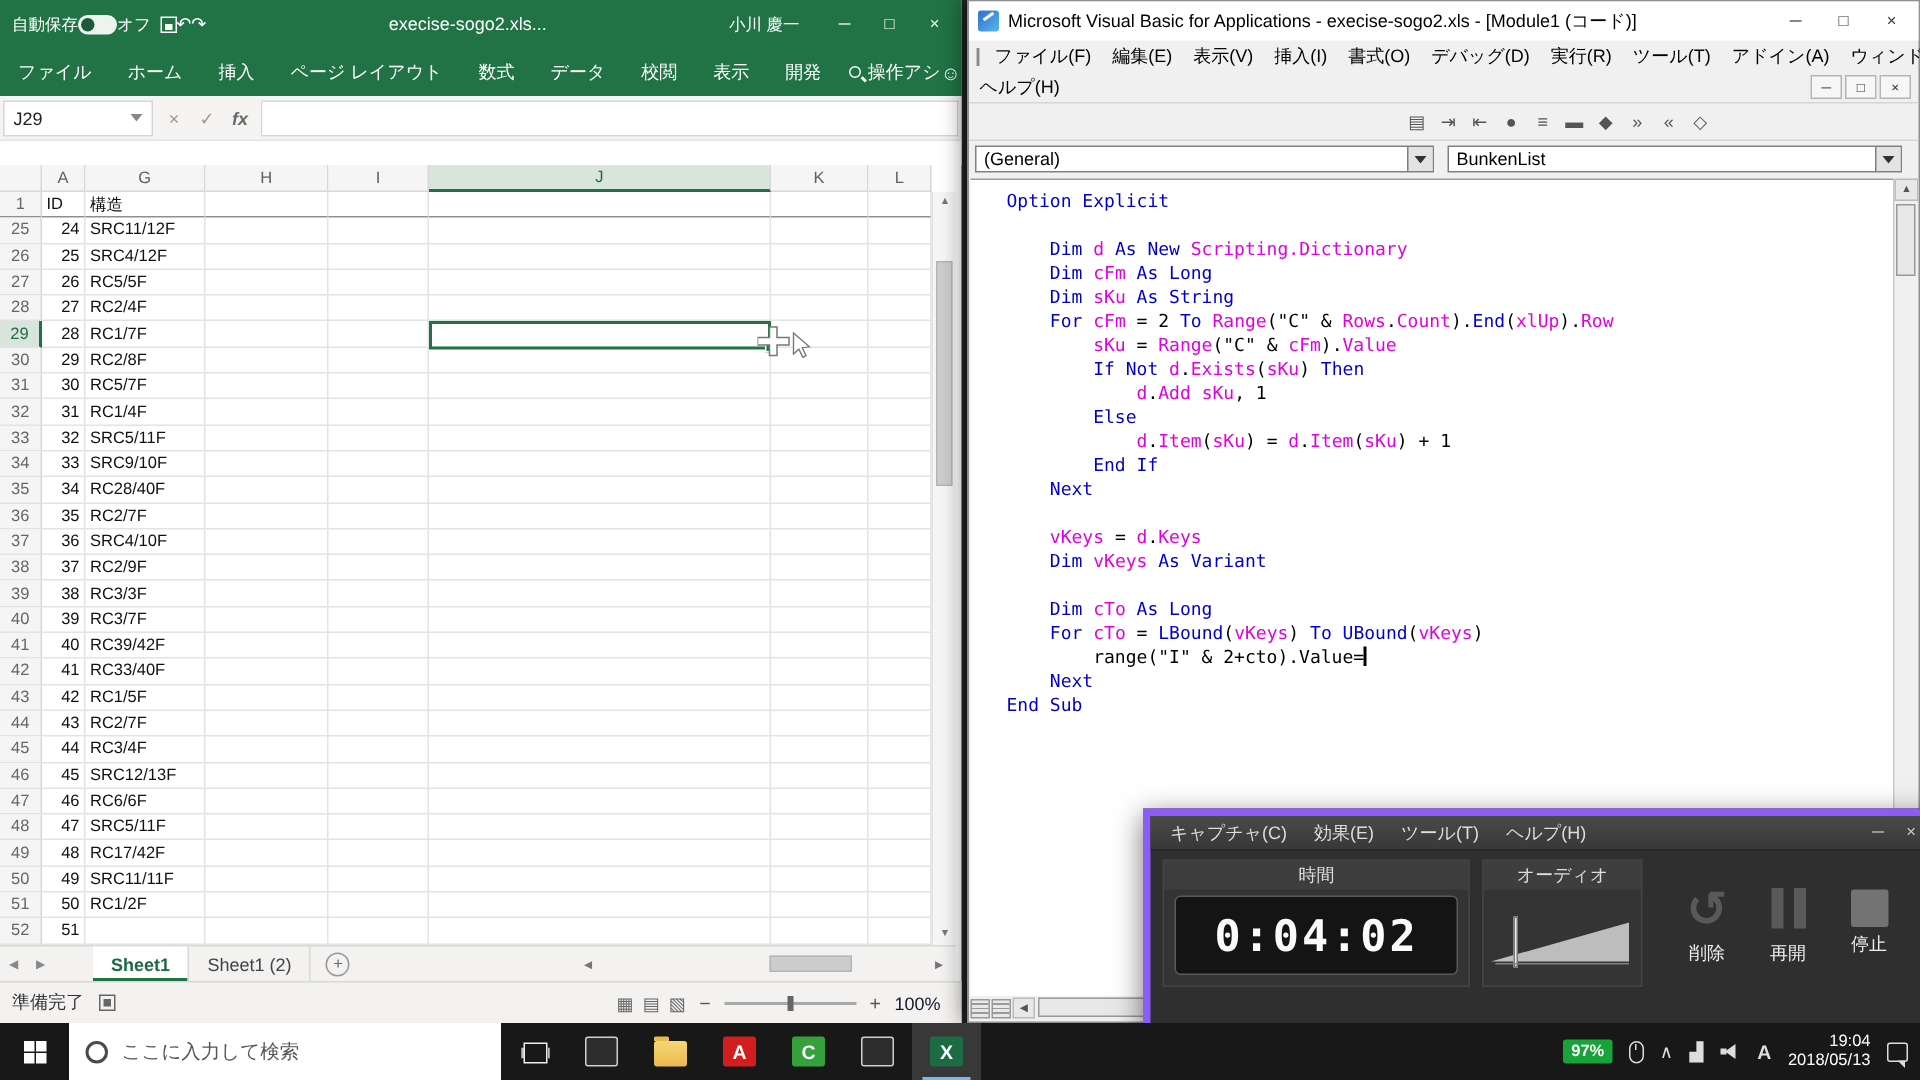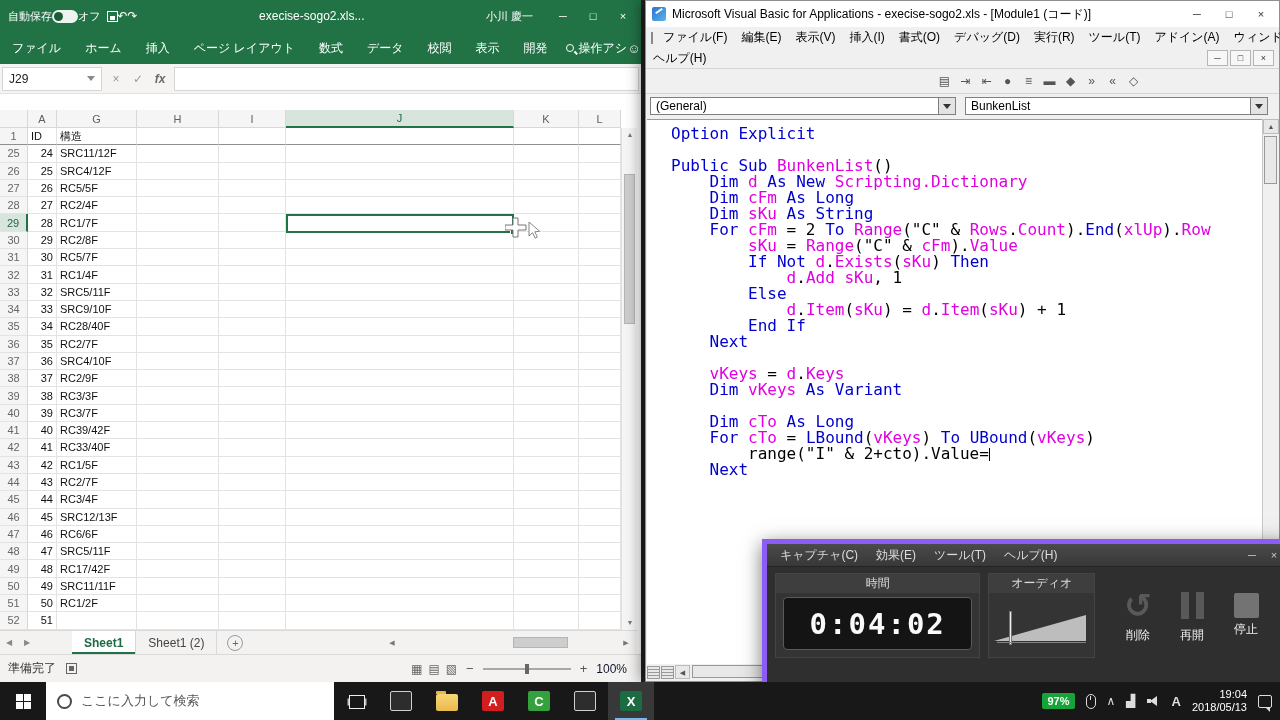--- a/index.html
+++ b/index.html
@@ -62,21 +62,21 @@
   .fill-handle{position:absolute;right:-4px;bottom:-4px;width:6px;height:6px;background:#217346;border:1px solid #fff;}
 
   .xl-vscroll{position:absolute;left:621px;top:128px;width:16px;height:502px;background:#f5f5f5;border-left:1px solid #e0e0e0;}
   .xl-vscroll .sarr{position:absolute;top:0;left:0;width:16px;height:14px;text-align:center;font-size:7px;color:#777;line-height:14px;}
   .xl-vscroll .sarr.down{top:auto;bottom:0;}
   .xl-vscroll .vthumb{position:absolute;left:2px;top:46px;width:11px;height:150px;background:#cdcdcd;border:1px solid #b5b5b5;}
 
   .xl-sheetrow{position:absolute;top:630px;left:0;width:637px;height:24px;background:#f3f2f1;border-top:1px solid #d8d8d8;
                display:flex;align-items:stretch;font-size:12px;}
   .sheet-nav{width:18px;display:flex;align-items:center;justify-content:center;color:#888;font-size:8px;}
-  .sheettabs{display:flex;margin-left:36px;}
+  .sheettabs{display:flex;margin-left:26px;}
   .sheet-tab{padding:0 12px;display:flex;align-items:center;color:#444;border-right:1px solid #d8d8d8;white-space:nowrap;}
   .sheet-tab.active{background:#fff;color:#1d6a43;font-weight:bold;box-shadow:inset 0 -2px 0 #217346;}
   .addsheet{width:16px;height:16px;margin:4px 8px 0 10px;border:1px solid #999;border-radius:50%;color:#666;
             font-size:11px;line-height:14px;text-align:center;}
   .xl-hscroll{margin-left:auto;display:flex;align-items:center;width:252px;padding-right:4px;}
   .xl-hscroll .sarr{font-size:7px;color:#777;width:14px;text-align:center;}
   .xl-hscroll .htrack{flex:1;height:11px;background:#f3f2f1;position:relative;}
   .xl-hscroll .hthumb{position:absolute;left:52%;top:0;width:55px;height:11px;background:#cdcdcd;border:1px solid #b5b5b5;}
 
   .xl-status{position:absolute;top:654px;left:0;right:0;height:28px;background:#f3f2f1;border-top:1px solid #d8d8d8;
@@ -110,21 +110,21 @@
   .vba-toolbar{height:25px;display:flex;align-items:center;border-bottom:1px solid #d5d5d5;padding-left:288px;}
   .tb-ico16{width:21px;height:20px;display:flex;align-items:center;justify-content:center;font-size:12px;color:#555;}
   .vba-combos{height:23px;display:flex;align-items:center;padding:2px 4px;gap:9px;}
   .combo{height:18px;background:#fff;border:1px solid #7f7f7f;display:flex;align-items:center;font-size:12px;padding-left:5px;}
   .combo-l{width:306px;}
   .combo-r{width:303px;}
   .combo-btn{margin-left:auto;width:17px;height:16px;background:#e3e3e3;border-left:1px solid #7f7f7f;position:relative;}
   .combo-btn::after{content:"";position:absolute;left:4px;top:6px;border-left:4px solid transparent;
                     border-right:4px solid transparent;border-top:5px solid #333;}
   .vba-code{position:absolute;top:118px;left:1px;right:17px;bottom:17px;background:#fff;border-top:1px solid #9a9a9a;
-            font-family:"DejaVu Sans Mono","Liberation Mono",monospace;font-size:16px;line-height:16px;
+            font-family:"DejaVu Sans Mono","Liberation Mono",monospace;font-size:12px;line-height:16px;
             padding:6px 0 0 24px;overflow:hidden;}
   .code-line{height:16px;white-space:pre;}
   .c-k{color:#0000cc;}
   .c-i{color:#e000e0;}
   .c-p{color:#000;}
   .caret{display:inline-block;width:1.5px;height:13px;background:#000;vertical-align:-2px;}
   .vba-vscroll{position:absolute;top:118px;right:1px;width:16px;bottom:17px;background:#f0f0f0;border-left:1px solid #c9c9c9;}
   .vba-vscroll .sarr{position:absolute;left:0;width:16px;height:15px;background:#e8e8e8;border:1px solid #bbb;
                      text-align:center;font-size:7px;color:#555;line-height:14px;}
   .vba-vscroll .sarr.up{top:0;}
@@ -667,40 +667,40 @@
         <span class="combo-btn" data-name="dropdown-arrow-icon"></span>
       </div>
       <div class="combo combo-r" data-name="procedure-dropdown">
         <span data-name="procedure-dropdown-value">BunkenList</span>
         <span class="combo-btn" data-name="dropdown-arrow-icon"></span>
       </div>
     </div>
     <div class="vba-code" id="codeLines" data-name="code-editor">
         <div class="code-line" data-name="code-line"><span class="c-k">Option Explicit</span></div>
         <div class="code-line" data-name="code-line"> </div>
-        <div class="code-line" data-name="code-line"><span class="c-k">Public Sub </span><span class="c-i">BunkenList</span><span class="c-p">()</span></div>
         <div class="code-line" data-name="code-line"><span class="c-p">    </span><span class="c-k">Dim </span><span class="c-i">d</span><span class="c-k"> As New </span><span class="c-i">Scripting.Dictionary</span></div>
         <div class="code-line" data-name="code-line"><span class="c-p">    </span><span class="c-k">Dim </span><span class="c-i">cFm</span><span class="c-k"> As Long</span></div>
         <div class="code-line" data-name="code-line"><span class="c-p">    </span><span class="c-k">Dim </span><span class="c-i">sKu</span><span class="c-k"> As String</span></div>
         <div class="code-line" data-name="code-line"><span class="c-p">    </span><span class="c-k">For </span><span class="c-i">cFm</span><span class="c-p"> = 2 </span><span class="c-k">To </span><span class="c-i">Range</span><span class="c-p">("C" &amp; </span><span class="c-i">Rows</span><span class="c-p">.</span><span class="c-i">Count</span><span class="c-p">).</span><span class="c-k">End</span><span class="c-p">(</span><span class="c-i">xlUp</span><span class="c-p">).</span><span class="c-i">Row</span></div>
         <div class="code-line" data-name="code-line"><span class="c-p">        </span><span class="c-i">sKu</span><span class="c-p"> = </span><span class="c-i">Range</span><span class="c-p">("C" &amp; </span><span class="c-i">cFm</span><span class="c-p">).</span><span class="c-i">Value</span></div>
         <div class="code-line" data-name="code-line"><span class="c-p">        </span><span class="c-k">If Not </span><span class="c-i">d</span><span class="c-p">.</span><span class="c-i">Exists</span><span class="c-p">(</span><span class="c-i">sKu</span><span class="c-p">) </span><span class="c-k">Then</span></div>
         <div class="code-line" data-name="code-line"><span class="c-p">            </span><span class="c-i">d</span><span class="c-p">.</span><span class="c-i">Add</span><span class="c-p"> </span><span class="c-i">sKu</span><span class="c-p">, 1</span></div>
         <div class="code-line" data-name="code-line"><span class="c-p">        </span><span class="c-k">Else</span></div>
         <div class="code-line" data-name="code-line"><span class="c-p">            </span><span class="c-i">d</span><span class="c-p">.</span><span class="c-i">Item</span><span class="c-p">(</span><span class="c-i">sKu</span><span class="c-p">) = </span><span class="c-i">d</span><span class="c-p">.</span><span class="c-i">Item</span><span class="c-p">(</span><span class="c-i">sKu</span><span class="c-p">) + 1</span></div>
         <div class="code-line" data-name="code-line"><span class="c-p">        </span><span class="c-k">End If</span></div>
         <div class="code-line" data-name="code-line"><span class="c-p">    </span><span class="c-k">Next</span></div>
         <div class="code-line" data-name="code-line"> </div>
         <div class="code-line" data-name="code-line"><span class="c-p">    </span><span class="c-i">vKeys</span><span class="c-p"> = </span><span class="c-i">d</span><span class="c-p">.</span><span class="c-i">Keys</span></div>
         <div class="code-line" data-name="code-line"><span class="c-p">    </span><span class="c-k">Dim </span><span class="c-i">vKeys</span><span class="c-k"> As Variant</span></div>
         <div class="code-line" data-name="code-line"> </div>
         <div class="code-line" data-name="code-line"><span class="c-p">    </span><span class="c-k">Dim </span><span class="c-i">cTo</span><span class="c-k"> As Long</span></div>
         <div class="code-line" data-name="code-line"><span class="c-p">    </span><span class="c-k">For </span><span class="c-i">cTo</span><span class="c-p"> = </span><span class="c-k">LBound</span><span class="c-p">(</span><span class="c-i">vKeys</span><span class="c-p">) </span><span class="c-k">To </span><span class="c-k">UBound</span><span class="c-p">(</span><span class="c-i">vKeys</span><span class="c-p">)</span></div>
         <div class="code-line" data-name="code-line"><span class="c-p">        range("I" &amp; 2+cto).Value=</span><span class="caret" data-name="text-caret"></span></div>
         <div class="code-line" data-name="code-line"><span class="c-p">    </span><span class="c-k">Next</span></div>
+        <div class="code-line" data-name="code-line"><span class="c-k">End Sub</span></div>
       </div>
     <div class="vba-vscroll" data-name="vba-vertical-scrollbar">
       <span class="sarr up" data-name="scroll-up-icon">▲</span>
       <span class="vthumb2" data-name="vba-scroll-thumb"></span>
       <span class="sarr down" data-name="scroll-down-icon">▼</span>
     </div>
     <div class="vba-hscroll" data-name="vba-horizontal-scrollbar">
       <span class="split-btn" data-name="procedure-view-button"></span>
       <span class="split-btn" data-name="full-module-view-button"></span>
       <span class="sarr" data-name="scroll-left-icon">◀</span>

